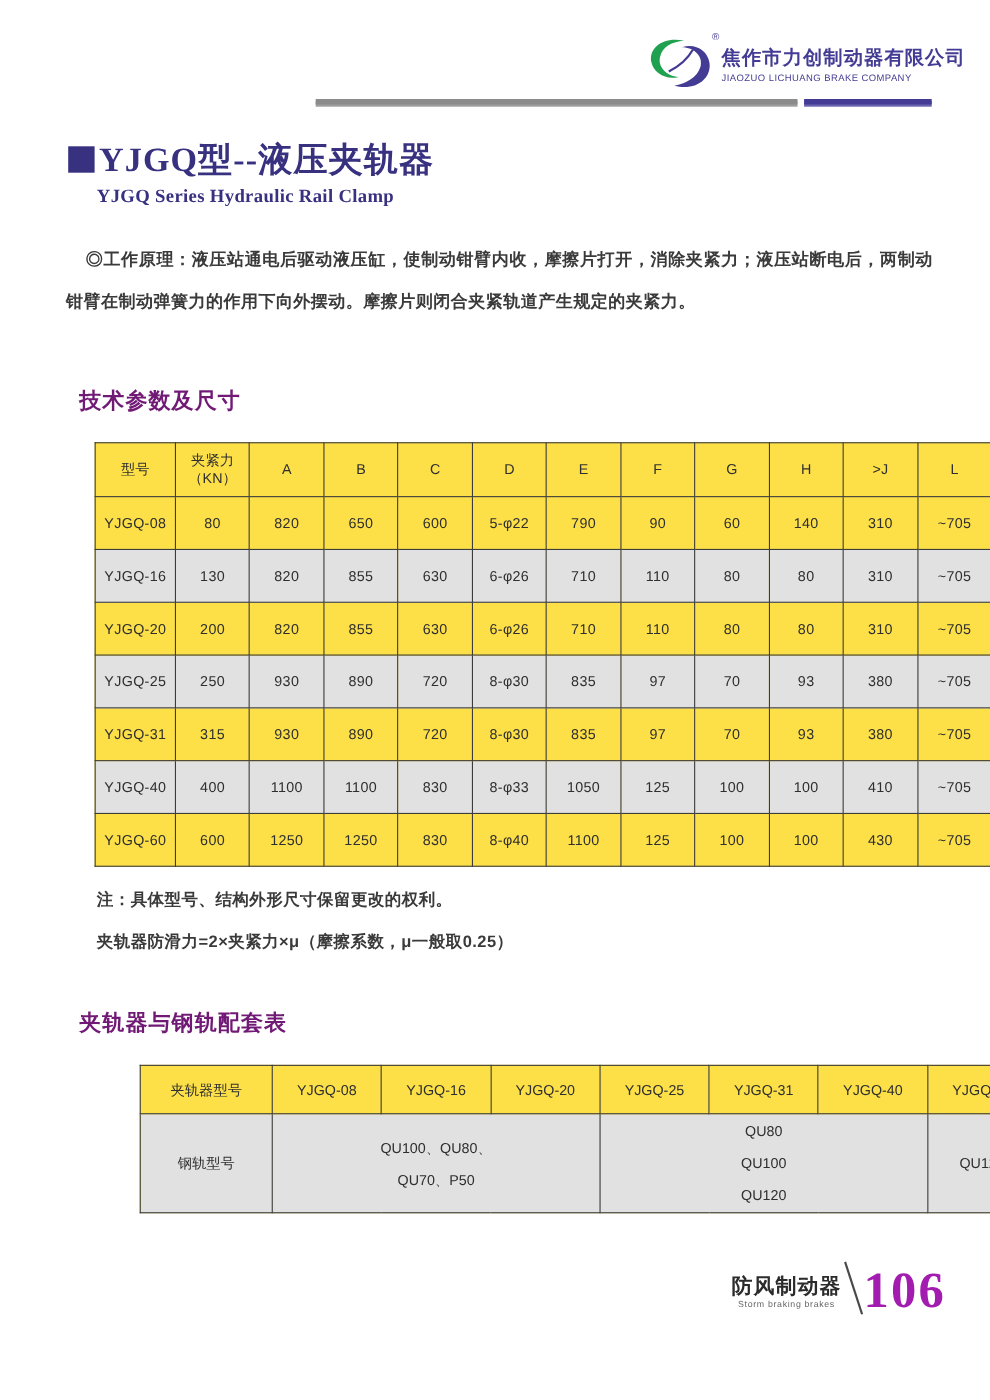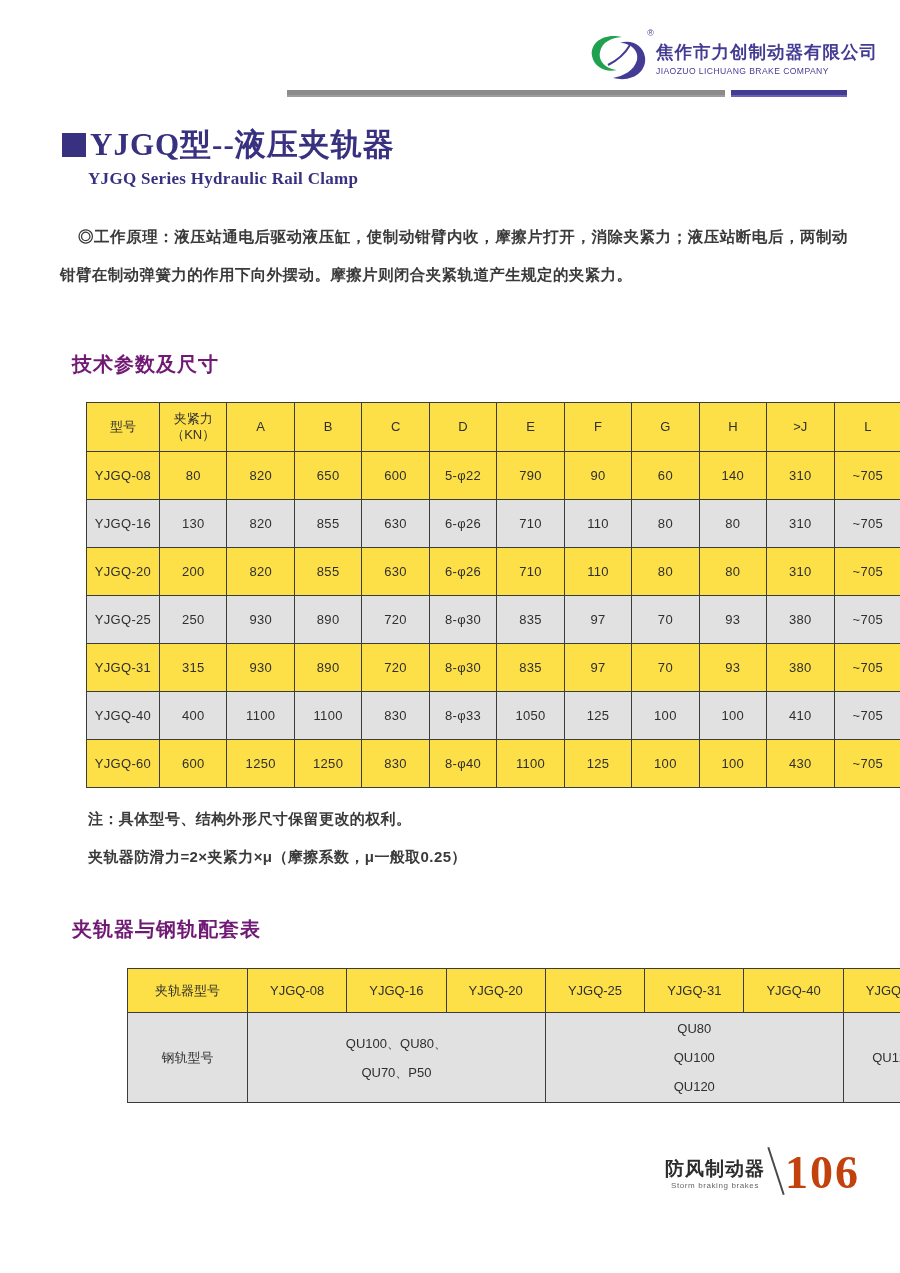--- a/index.html
+++ b/index.html
@@ -61,21 +61,21 @@
   .rail-line3 + .rail-line3 { margin-top:14px; }
 
   
   .footer { position:absolute; right:40px; top:1146px; display:flex; align-items:flex-end; }
   .footer-label { text-align:center; margin-bottom:6px; }
   .footer-cn { font-size:19px; font-weight:bold; color:#2b2b2b; letter-spacing:1px; }
   .footer-en { font-size:8px; color:#666; letter-spacing:0.6px; margin-top:-1px; }
   .footer-slash { width:2px; height:50px; background:#4a4a4a; margin:0 8px 0 10px;
                   transform:rotate(-18deg); transform-origin:center; }
   .footer-page { font-family:"Liberation Serif", serif; font-size:46px; font-weight:600;
-                 color:#c2410c; line-height:46px; letter-spacing:2px; }
+                 color:#a21caf; line-height:46px; letter-spacing:2px; }
 </style>
 </head>
 <body>
 
 <div class="page">
 
   <div class="brand">
     <div class="logo-wrap">
       <svg width="62" height="56" viewBox="0 0 62 56">
         <path fill="#1fa14f" d="M34 7 C15 3 2 13 4 26 C6 37 18 43 29 40 C18 39 10 31 12 22 C14 12 23 8 34 7 Z"></path>

